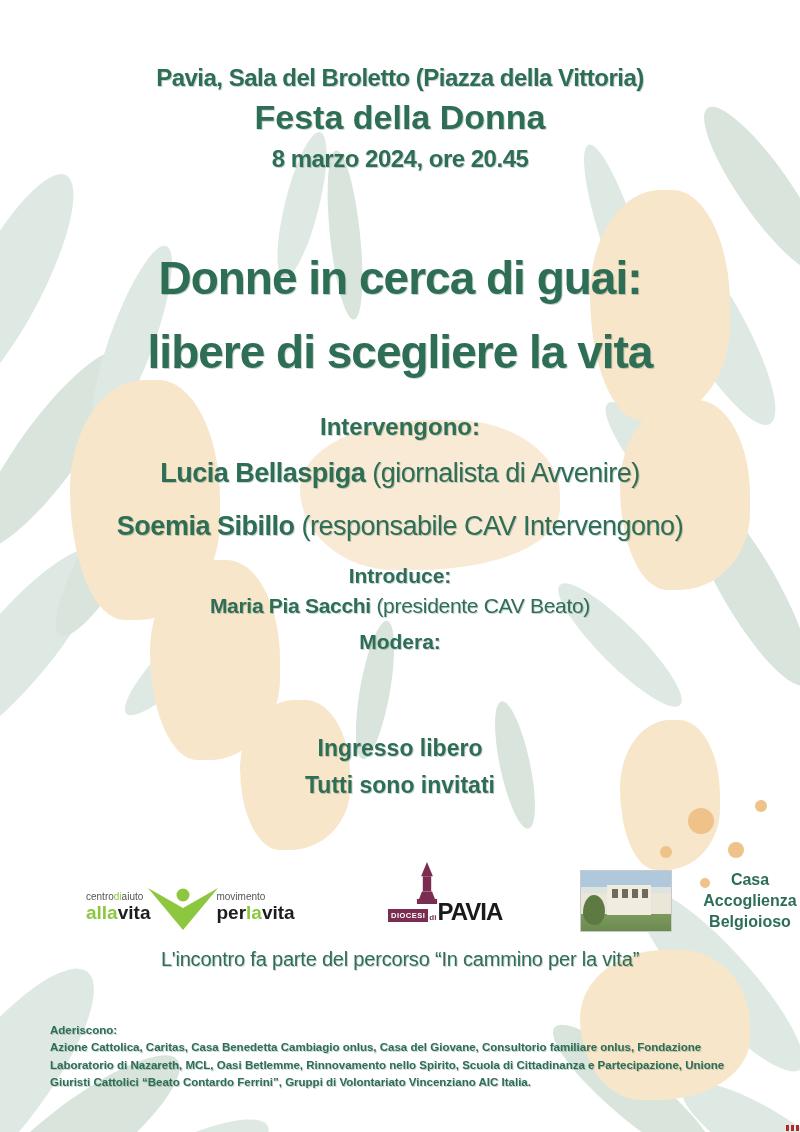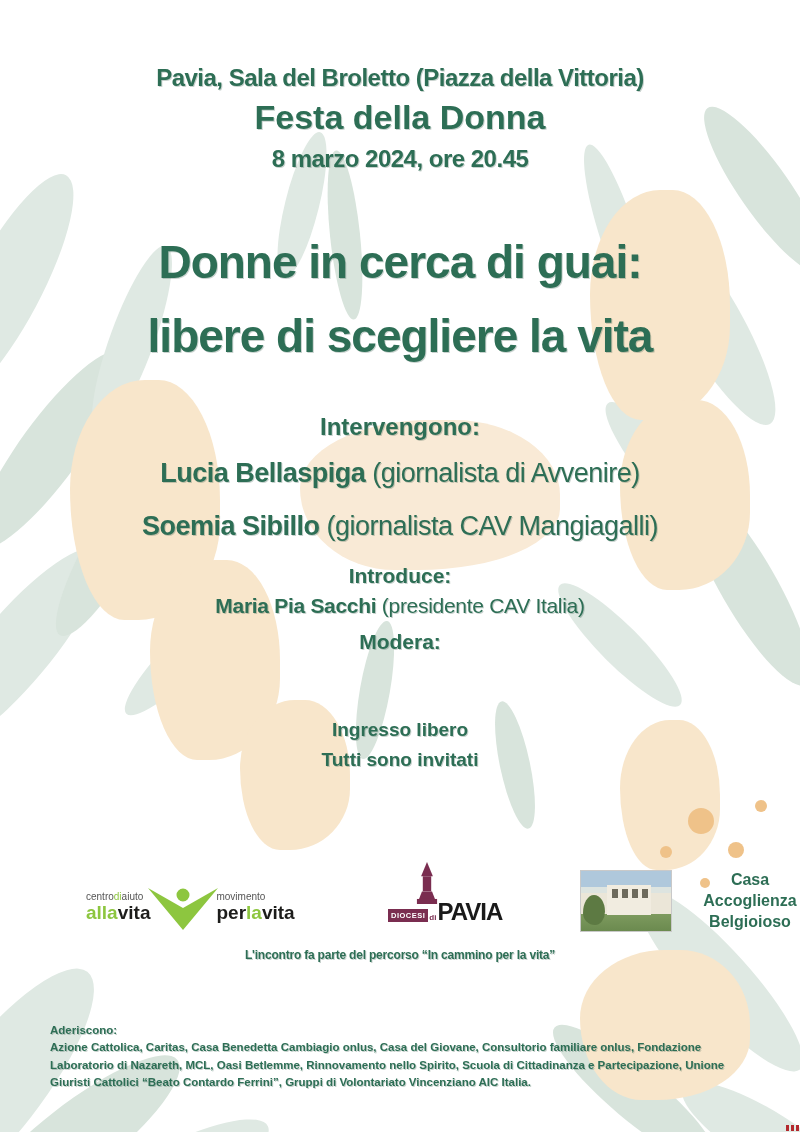--- a/index.html
+++ b/index.html
@@ -15,34 +15,34 @@
   .blob.light{background:#f9ead6;}
   .dot{position:absolute;background:#efc289;border-radius:50%;}
   
   .content{position:absolute;inset:0;z-index:2;}
   .content>div,.content>header,.content>section,.content>h1{position:absolute;left:0;right:0;text-align:center;}
   .green-shadow{text-shadow:1px 1px 0 rgba(34,74,58,.25);}
   .top{top:64px;}
   .venue{font-size:24px;font-weight:bold;letter-spacing:-0.5px;}
   .event-name{font-size:34px;font-weight:bold;margin-top:6px;}
   .datetime{font-size:24px;font-weight:bold;margin-top:8px;letter-spacing:-0.5px;}
-  .title{top:226px;margin:0;font-size:46px;line-height:1.6;letter-spacing:-1px;}
+  .title{top:226px;margin:16px;font-size:46px;line-height:1.6;letter-spacing:-1px;}
   .title span{display:block;}
   .speakers{top:413px;}
   .sec-heading{font-size:24px;font-weight:bold;}
   .speaker-line{font-size:27px;line-height:1.5;letter-spacing:-0.5px;margin-top:12px;}
   .speakers .sec-heading{margin-bottom:4px;}
   .bold{font-weight:bold;}
   .intro-sec{top:564px;}
   .mod-sec{top:630px;}
   .small-heading{font-size:21px;font-weight:bold;margin-bottom:6px;}
   .person-line{font-size:21px;letter-spacing:-0.3px;}
-  .admission{top:715px;font-size:19px;font-weight:bold;line-height:1.6;}
+  .admission{top:730px;font-size:23px;font-weight:bold;line-height:1.6;}
   .admission span{display:block;}
-  .path-note{top:948px;font-size:12px;font-weight:bold;letter-spacing:-0.2px;}
+  .path-note{top:948px;font-size:20px;font-weight:normal;letter-spacing:-0.2px;}
   
   .logos{top:860px;height:84px;}
   .logo-cav{position:absolute;left:86px;top:22px;display:flex;align-items:center;text-align:left;}
   .cav-block{line-height:1;}
   .cav-top{font-size:10px;color:#555;display:block;margin-bottom:1px;}
   .cav-big{font-size:19px;font-weight:bold;color:#1d1d1b;display:block;}
   .g{color:#8dc63f;}
   .gx{color:#8dc63f;}
   .v-icon{margin:0 -4px;display:block;}
   .logo-diocesi{position:absolute;left:388px;top:2px;width:120px;text-align:left;}
@@ -122,26 +122,26 @@
     </header>
 
     <h1 class="title green-shadow">
         <span>Donne in cerca di guai:</span>
         <span>libere di scegliere la vita</span>
       </h1>
 
     <section class="speakers green-shadow">
       <div class="sec-heading">Intervengono:</div>
       <div class="speaker-line"><span class="bold">Lucia Bellaspiga</span><span> (giornalista di Avvenire)</span></div>
-      <div class="speaker-line"><span class="bold">Soemia Sibillo</span><span> (giornalista CAV Mangiagalli)</span></div>
+      <div class="speaker-line"><span class="bold">Soemia Sibillo</span><span> (responsabile CAV Intervengono)</span></div>
     </section>
 
     <section class="intro-sec green-shadow">
       <div class="small-heading">Introduce:</div>
-      <div class="person-line"><span class="bold">Maria Pia Sacchi</span><span> (presidente CAV Italia)</span></div>
+      <div class="person-line"><span class="bold">Maria Pia Sacchi</span><span> (presidente CAV Beato)</span></div>
     </section>
 
     <section class="mod-sec green-shadow">
       <div class="small-heading">Modera:</div>
     </section>
 
     <div class="admission green-shadow">
         <span>Ingresso libero</span>
         <span>Tutti sono invitati</span>
       </div>

